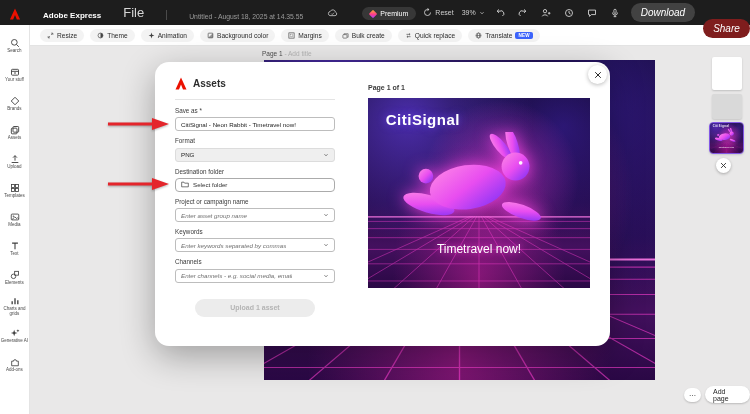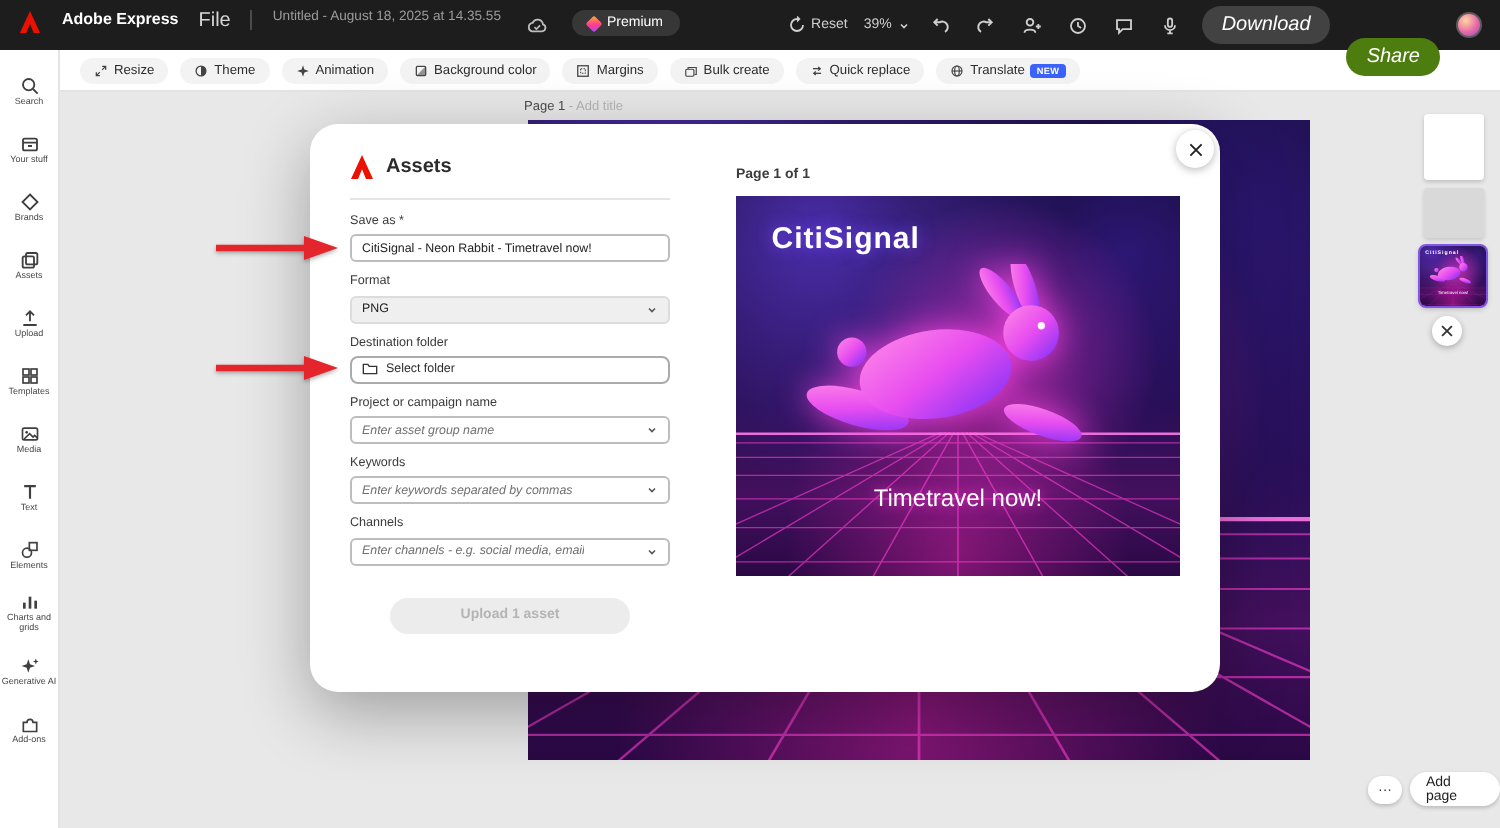--- a/index.html
+++ b/index.html
@@ -2,33 +2,33 @@
 <html><head>
 <meta charset="utf-8">
 <style>
   * { margin:0; padding:0; box-sizing:border-box; }
   html,body { background:#555; }
   body { font-family:"Liberation Sans", sans-serif; }
   .screen { position:relative; width:750px; height:414px; background:#e9e8e8; overflow:hidden; margin:0 auto; }
 
   
   .topbar { position:absolute; left:0; top:0; width:750px; height:25px; background:#1d1d1d; display:flex; align-items:center; padding:0 9px; gap:7px; z-index:50; }
-  .tb-left { display:flex; align-items:flex-start; gap:10px; }
+  .tb-left { display:flex; align-items:flex-end; gap:22px; }
   .app-name { font-size:8px; font-weight:bold; color:#fff; white-space:nowrap; }
-  .menu-file { font-size:10px; color:#d6d6d6; }
+  .menu-file { font-size:13px; color:#d6d6d6; }
   .tb-div { width:1px; height:10px; background:#4a4a4a; }
   .doc-title { font-size:6.8px; color:#9b9b9b; white-space:nowrap; }
   .premium-pill { display:flex; align-items:center; gap:4px; background:#373737; border-radius:10px; padding:3px 8px; font-size:7px; color:#fff; cursor:pointer; }
   .gem { width:6px; height:6px; transform:rotate(45deg); border-radius:1px; background:linear-gradient(135deg,#ffb02e,#ff3b8d 55%,#a34bff); }
   .tb-right { margin-left:auto; display:flex; align-items:center; gap:8px; }
   .tb-group { display:flex; align-items:center; gap:3px; color:#cfcfcf; font-size:7px; }
   .icon-btn { width:15px; height:15px; display:flex; align-items:center; justify-content:center; color:#cfcfcf; cursor:pointer; }
   .pill-btn { border:none; border-radius:10px; padding:4px 10px; font-size:10px; color:#fff; cursor:pointer; font-family:inherit; white-space:nowrap;font-style:italic; }
   .dl-btn { background:#424242; }
-  .share-btn { background:#4d7c0f;margin-top:31px; }
+  .share-btn { background:#7f1d1d;margin-top:31px; }
   .avatar { width:13px; height:13px; border-radius:50%; background:radial-gradient(circle at 35% 30%, #ffd7a0, #e86aa6 55%, #8b4bc9); border:1px solid #5c5c5c; cursor:pointer; }
 
   
   .toolbar { position:absolute; left:30px; top:25px; right:0; height:21px; background:#fff; border-bottom:1px solid #e3e3e3; display:flex; align-items:center; gap:6px; padding:0 10px; z-index:5; }
   .tool-pill { display:inline-flex; align-items:center; gap:3px; background:#f3f3f3; border-radius:10px; padding:3px 7px; font-size:6.6px; color:#2c2c2c; cursor:pointer; white-space:nowrap; }
   .tool-pill svg { width:7px; height:7px; }
   .badge-new { background:#3b63fb; color:#fff; font-size:4.6px; font-weight:bold; padding:1px 3px; border-radius:2px; letter-spacing:.2px; }
 
   
   .sidebar { position:absolute; left:0; top:25px; bottom:0; width:30px; background:#fff; border-right:1px solid #e4e4e4; display:flex; flex-direction:column; align-items:center; padding-top:6px; z-index:6; }

